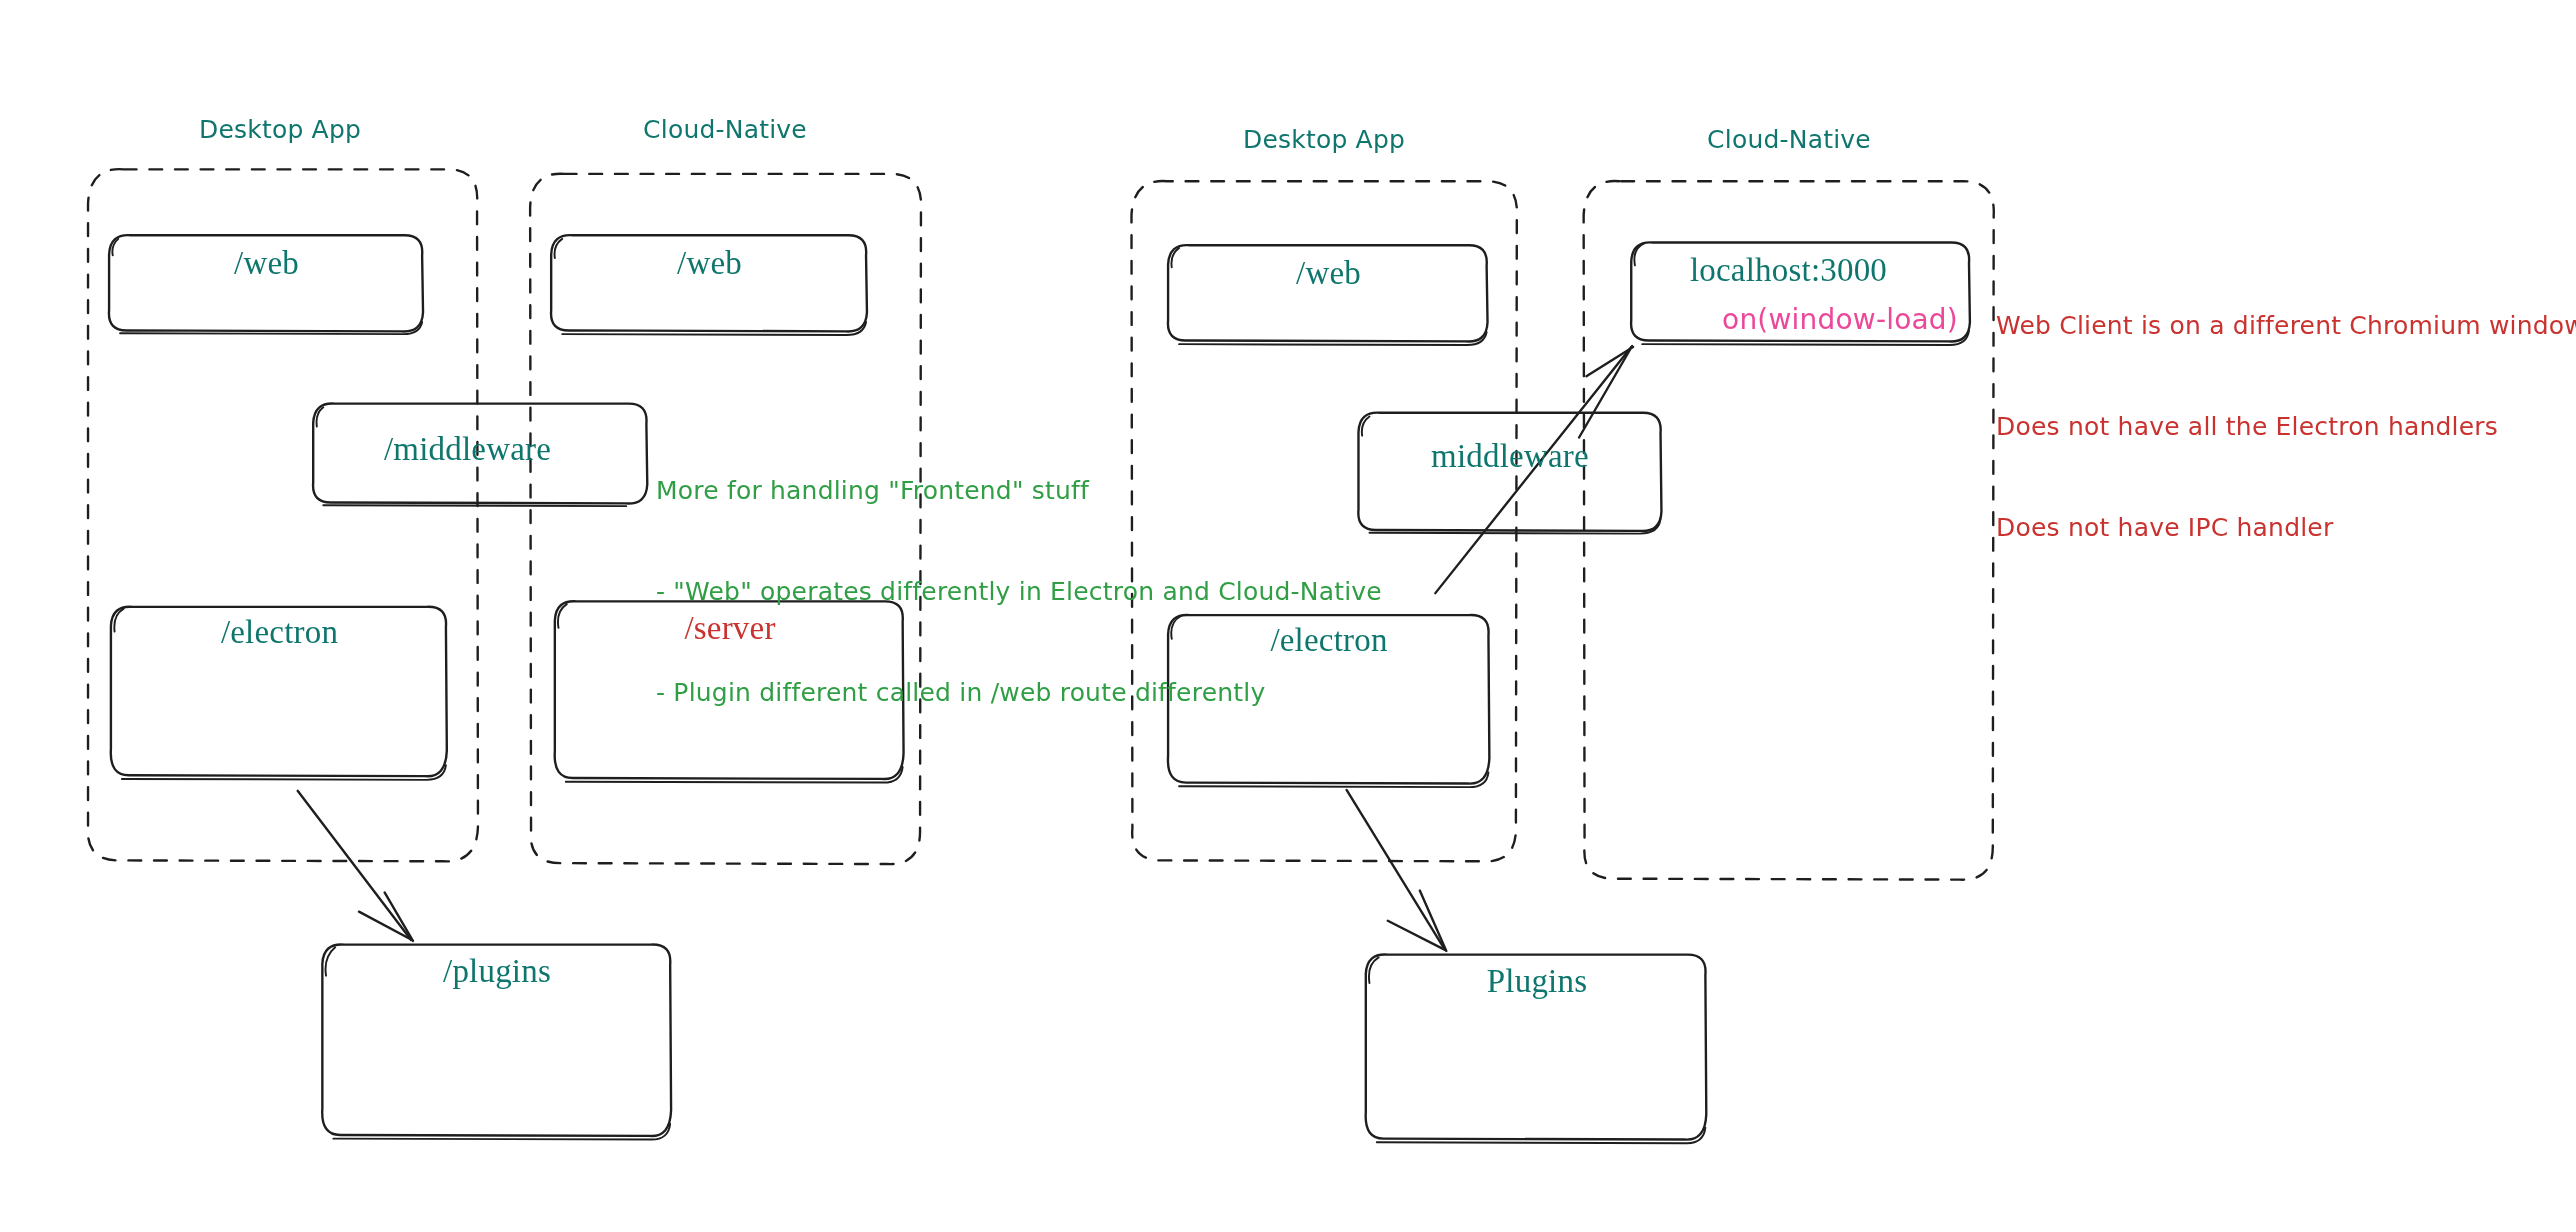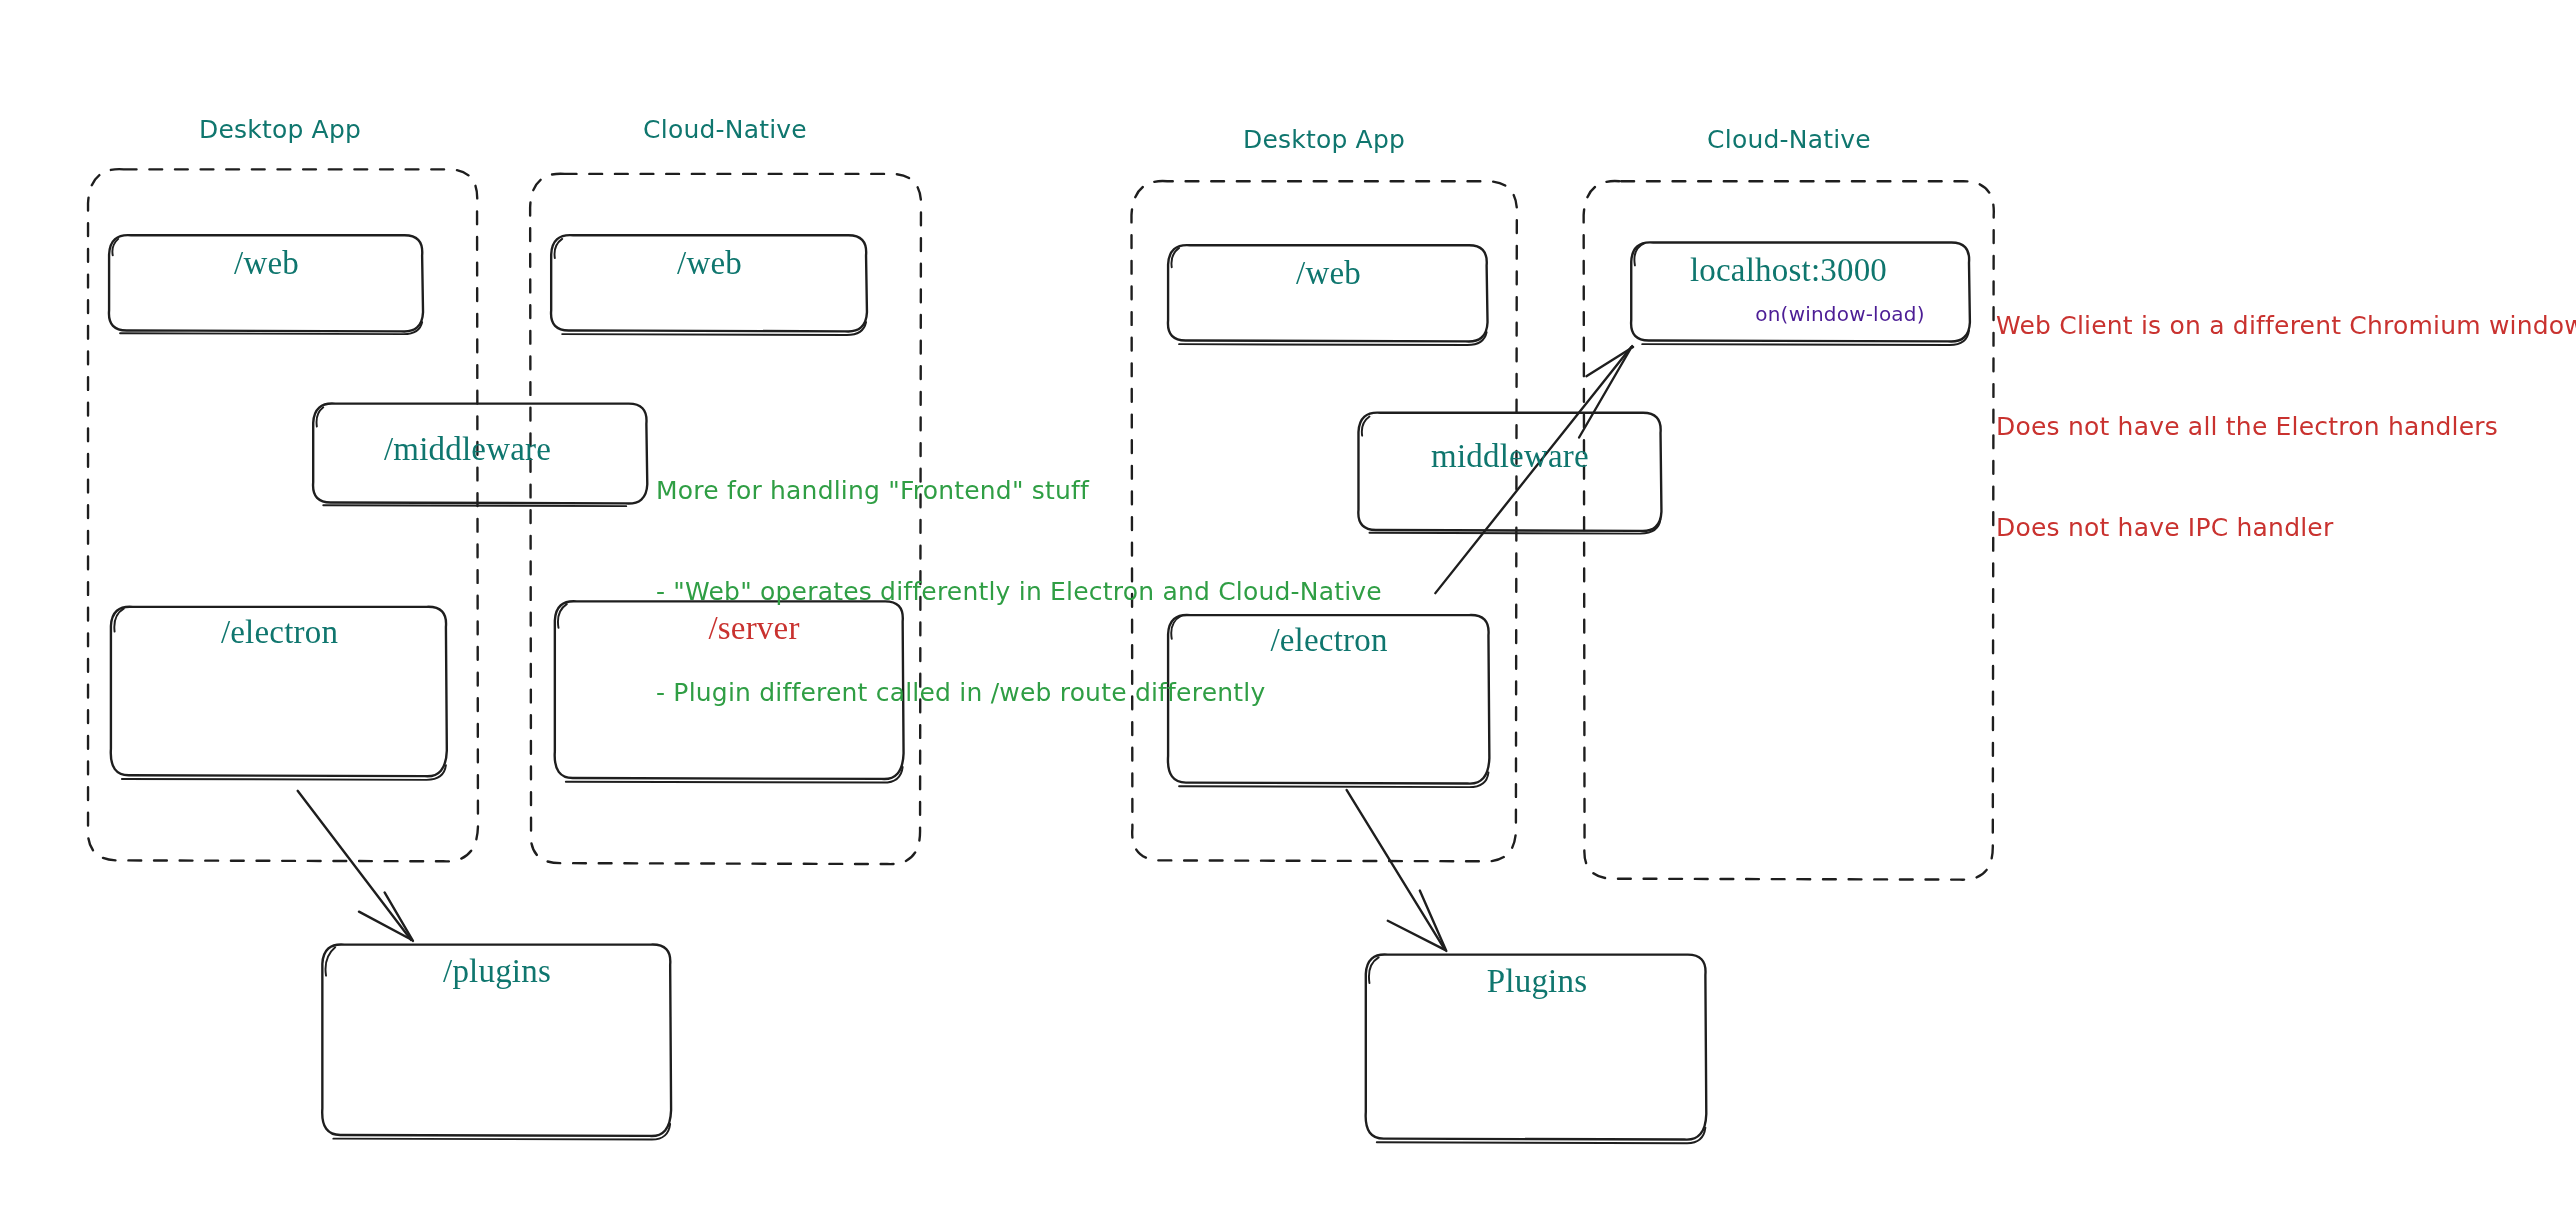--- a/index.html
+++ b/index.html
@@ -36,21 +36,21 @@
     text-align: center;
     font-family: Liberation Serif, serif;
   }
   .note {
     font-size: 25px;
     line-height: 1.35;
     white-space: pre;
   }
   .note-green { color: #2f9e44; }
   .note-red   { color: #c9322f; }
-  .sub-red    { color: #4c1d95; font-size: 20px; }
+  .sub-red    { color: #ec4899; font-size: 28px; }
   svg { display: block; }
   .hand-stroke {
     fill: none;
     stroke: #1e1e1e;
     stroke-width: 2.6;
     stroke-linecap: round;
     stroke-linejoin: round;
   }
   .hand-stroke-thin {
     fill: none;
@@ -129,21 +129,21 @@
 <div class="lbl group-title" style="left:597px; top:114px; width:256px;">Cloud-Native</div>
 
 <div class="lbl box-label" style="left:110px; top:242px; width:313px;">/web</div>
 
 <div class="lbl box-label" style="left:552px; top:242px; width:315px;">/web</div>
 
 <div class="lbl box-label" style="left:314px; top:428px; width:307px;">/middleware</div>
 
 <div class="lbl box-label" style="left:112px; top:611px; width:335px;">/electron</div>
 
-<div class="lbl box-label" style="left:556px; top:607px; width:348px; color:#c9322f;padding-left:24px;">/server</div>
+<div class="lbl box-label" style="left:556px; top:607px; width:348px; color:#c9322f;">/server</div>
 
 <div class="lbl box-label" style="left:323px; top:950px; width:348px;">/plugins</div>
 
 <div class="lbl note note-green" style="left:656px; top:406px;">
   <div>More for handling "Frontend" stuff</div>
   <div>- "Web" operates differently in Electron and Cloud-Native</div>
   <div>- Plugin different called in /web route differently</div>
 </div>
 
 <div class="lbl group-title" style="left:1196px; top:124px; width:256px;">Desktop App</div>

